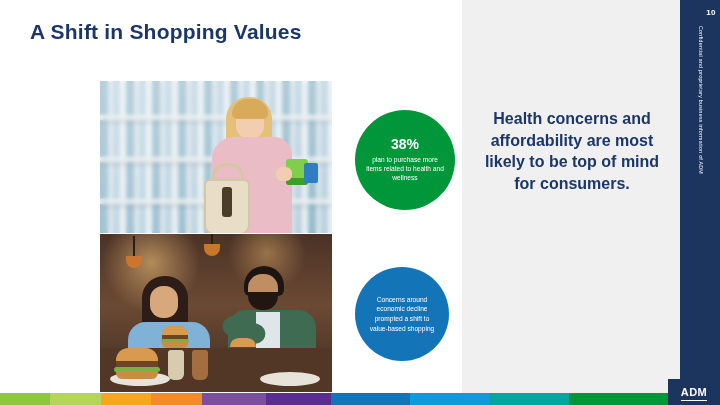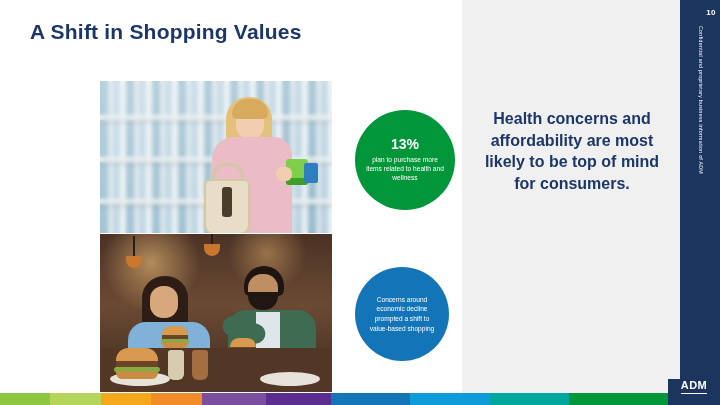--- a/index.html
+++ b/index.html
@@ -163,21 +163,21 @@
   .strip div { height: 100%; }
   
   .logo-block {
     position: absolute;
     right: 0;
     bottom: 0;
     width: 52px;
     height: 26px;
     background: #1b355e;
     display: flex;
-    align-items: flex-start;
+    align-items: center;
     justify-content: center;
   }
   .logo-text {
     color: #ffffff;
     font-size: 11px;
     font-weight: bold;
     letter-spacing: 0.5px;
     position: relative;
   }
   .logo-text::after {
@@ -448,21 +448,21 @@
           <div class="pt"></div>
           <div class="lt"></div>
           <div class="bb"></div>
       </div>
       <div class="glass g1"></div>
       <div class="glass g2"></div>
     </div>
   </div>
 
   <div class="circle circle-green">
-    <div class="big">13%</div>
+    <div class="big">38%</div>
     <div class="small">plan to purchase more items related to health and wellness</div>
   </div>
 
   <div class="circle circle-blue">
     <div class="small">Concerns around economic decline prompted a shift to value-based shopping</div>
   </div>
 
   <div class="headline">Health concerns and affordability are most likely to be top of mind for consumers.</div>
 
   <div class="navy-bar">

